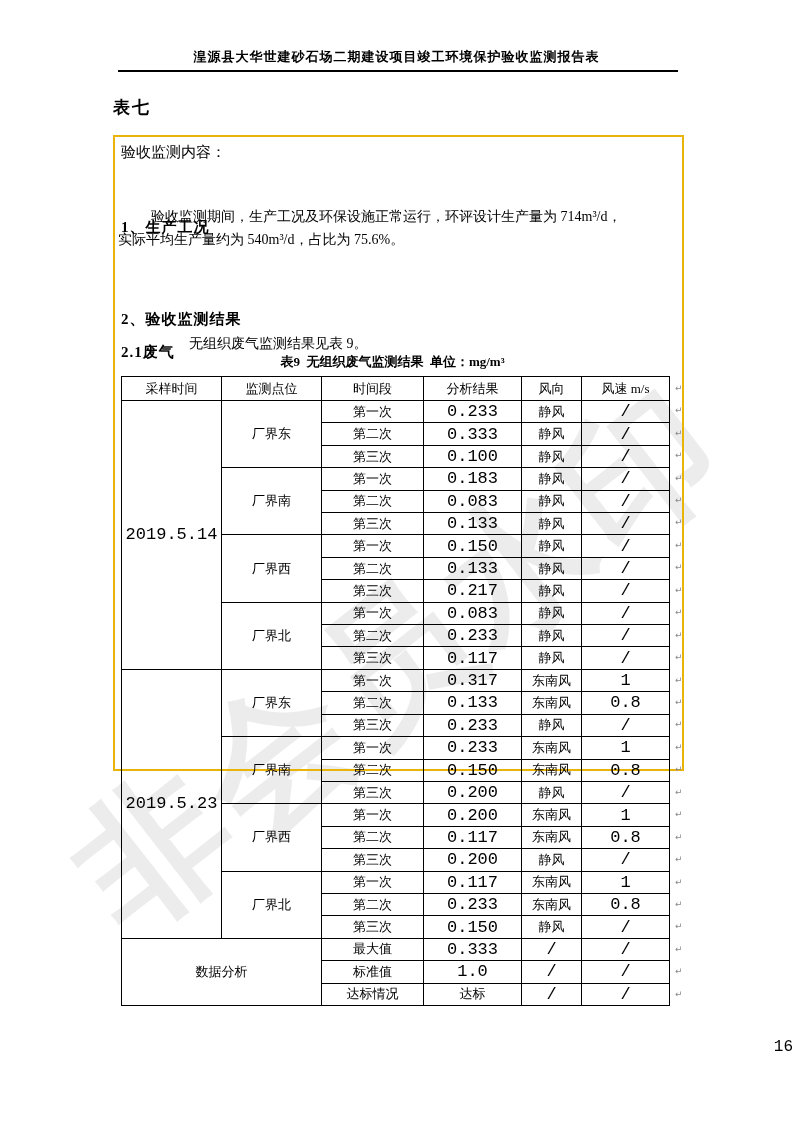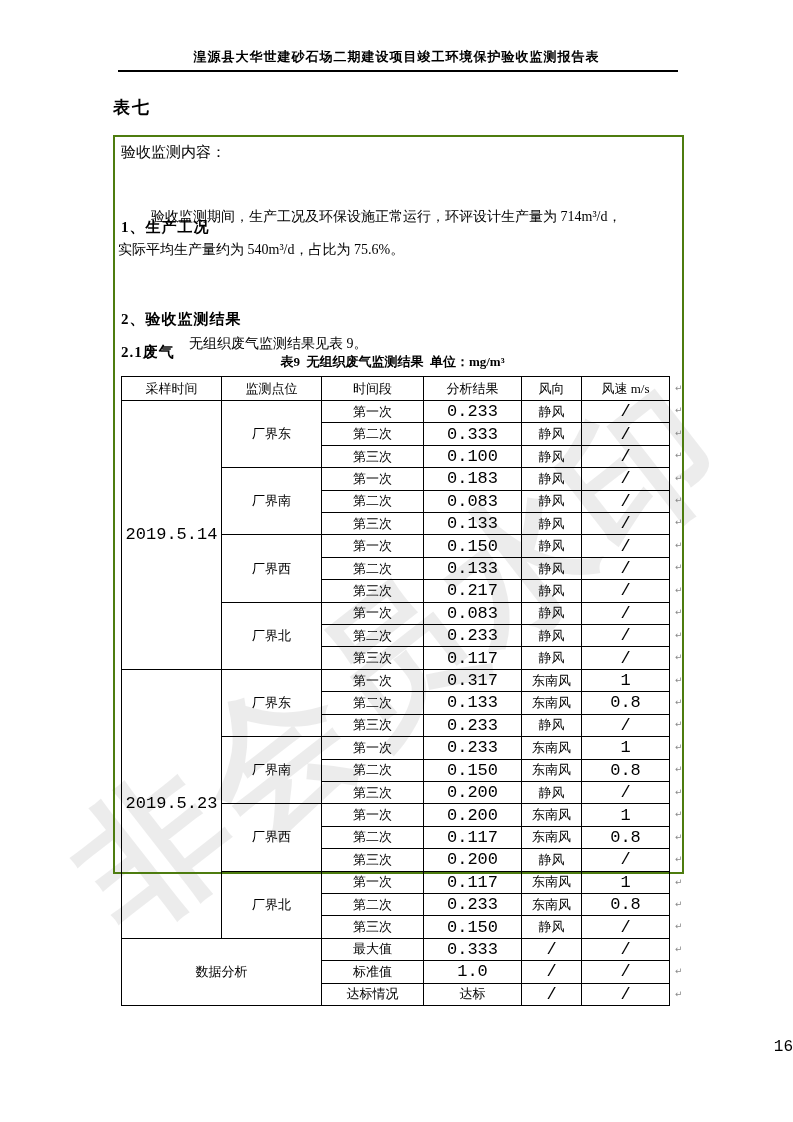--- a/index.html
+++ b/index.html
@@ -40,31 +40,31 @@
   .header-rule{
     position:absolute;top:70px;left:118px;width:560px;height:2px;
     background:#000;
   }
   .tab-label{
     position:absolute;top:96px;left:113px;
     font-size:17px;font-weight:bold;letter-spacing:2px;
   }
   
   .content-box{
-    position:absolute;left:113px;top:135px;width:571px;height:739px;
-    border:2px solid #4d7c0f;
+    position:absolute;left:113px;top:135px;width:571px;height:636px;
+    border:2px solid #eab308;
     box-sizing:border-box;
     background:transparent;
   }
   .content-box .line{position:absolute;white-space:pre;}
   .intro-line{top:6px;left:6px;font-size:15px;}
   .h-sec{font-weight:bold;font-size:15px;letter-spacing:1px;margin-top:39px;}
   .sec1{top:42px;left:6px;}
   .para1{top:71px;left:36px;font-size:14px;}
-  .para2{top:104px;left:3px;font-size:14px;}
+  .para2{top:94px;left:3px;font-size:14px;}
   .sec2{top:134px;left:6px;}
   .sec21{top:167px;left:6px;}
   .t9intro{top:198px;left:34px;font-size:14px;margin-left:40px;}
   .t9caption{
     position:absolute;top:216px;left:0;width:555px;
     text-align:center;font-weight:bold;font-size:13px;
     white-space:pre;
   }
   
   table.mon{

